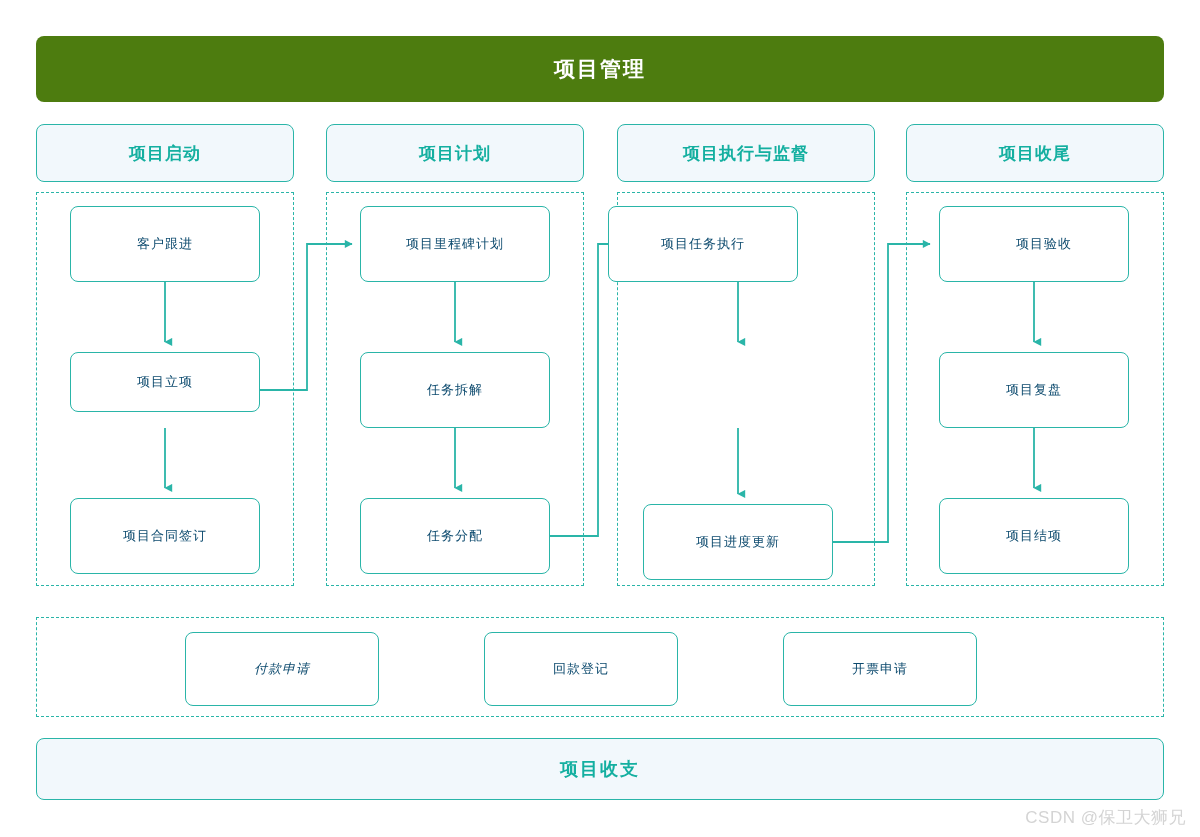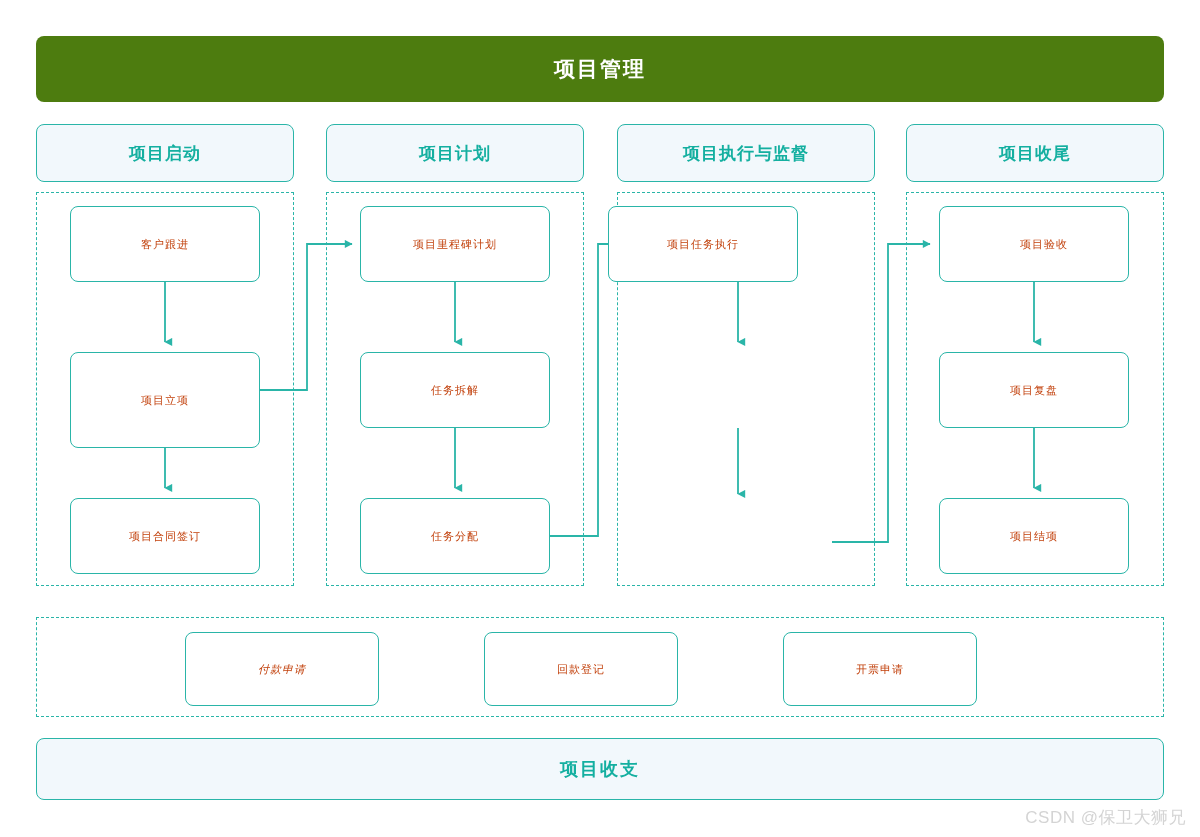--- a/index.html
+++ b/index.html
@@ -71,22 +71,22 @@
     position: absolute;
     background: #ffffff;
     border: 1.7px solid #2ab5a8;
     border-radius: 8px;
     display: flex;
     align-items: center;
     justify-content: center;
     box-sizing: border-box;
   }
   .node-text {
-    color: #c2410c;
-    font-size: 11px;
+    color: #0c4a6e;
+    font-size: 13px;
     letter-spacing: 1px;
     white-space: nowrap;
   }
 
   
   #wires {
     position: absolute;
     left: 0;
     top: 0;
     width: 1200px;
@@ -201,39 +201,42 @@
     <path d="M260,390 L307,390 L307,244 L352,244" fill="none" stroke="#2ab5a8" stroke-width="1.8" marker-end="url(#arrow-right)"></path>
 
     <path d="M550,536 L598,536 L598,244 L636,244" fill="none" stroke="#2ab5a8" stroke-width="1.8" marker-end="url(#arrow-right)"></path>
 
     <path d="M832,542 L888,542 L888,244 L930,244" fill="none" stroke="#2ab5a8" stroke-width="1.8" marker-end="url(#arrow-right)"></path>
   </svg>
 
   <div class="node" style="left:70px; top:206px; width:190px; height:76px;">
     <span class="node-text">客户跟进</span>
   </div>
-  <div class="node" style="left:70px; top:352px; width:190px; height:96px;font-family:Liberation Serif, serif;">
+  <div class="node" style="left:70px; top:352px; width:190px; height:60px;font-family:Liberation Serif, serif;">
     <span class="node-text">项目立项</span>
   </div>
   <div class="node" style="left:70px; top:498px; width:190px; height:76px;">
     <span class="node-text">项目合同签订</span>
   </div>
 
   <div class="node" style="left:360px; top:206px; width:190px; height:76px;">
     <span class="node-text">项目里程碑计划</span>
   </div>
   <div class="node" style="left:360px; top:352px; width:190px; height:76px;">
     <span class="node-text">任务拆解</span>
   </div>
   <div class="node" style="left:360px; top:498px; width:190px; height:76px;">
     <span class="node-text">任务分配</span>
   </div>
 
   <div class="node" style="left:608px; top:206px; width:190px; height:76px;">
     <span class="node-text">项目任务执行</span>
+  </div>
+  <div class="node" style="left:643px; top:504px; width:190px; height:76px;">
+    <span class="node-text">项目进度更新</span>
   </div>
 
   <div class="node" style="left:939px; top:206px; width:190px; height:76px;padding-left:20px;">
     <span class="node-text">项目验收</span>
   </div>
   <div class="node" style="left:939px; top:352px; width:190px; height:76px;">
     <span class="node-text">项目复盘</span>
   </div>
   <div class="node" style="left:939px; top:498px; width:190px; height:76px;">
     <span class="node-text">项目结项</span>

